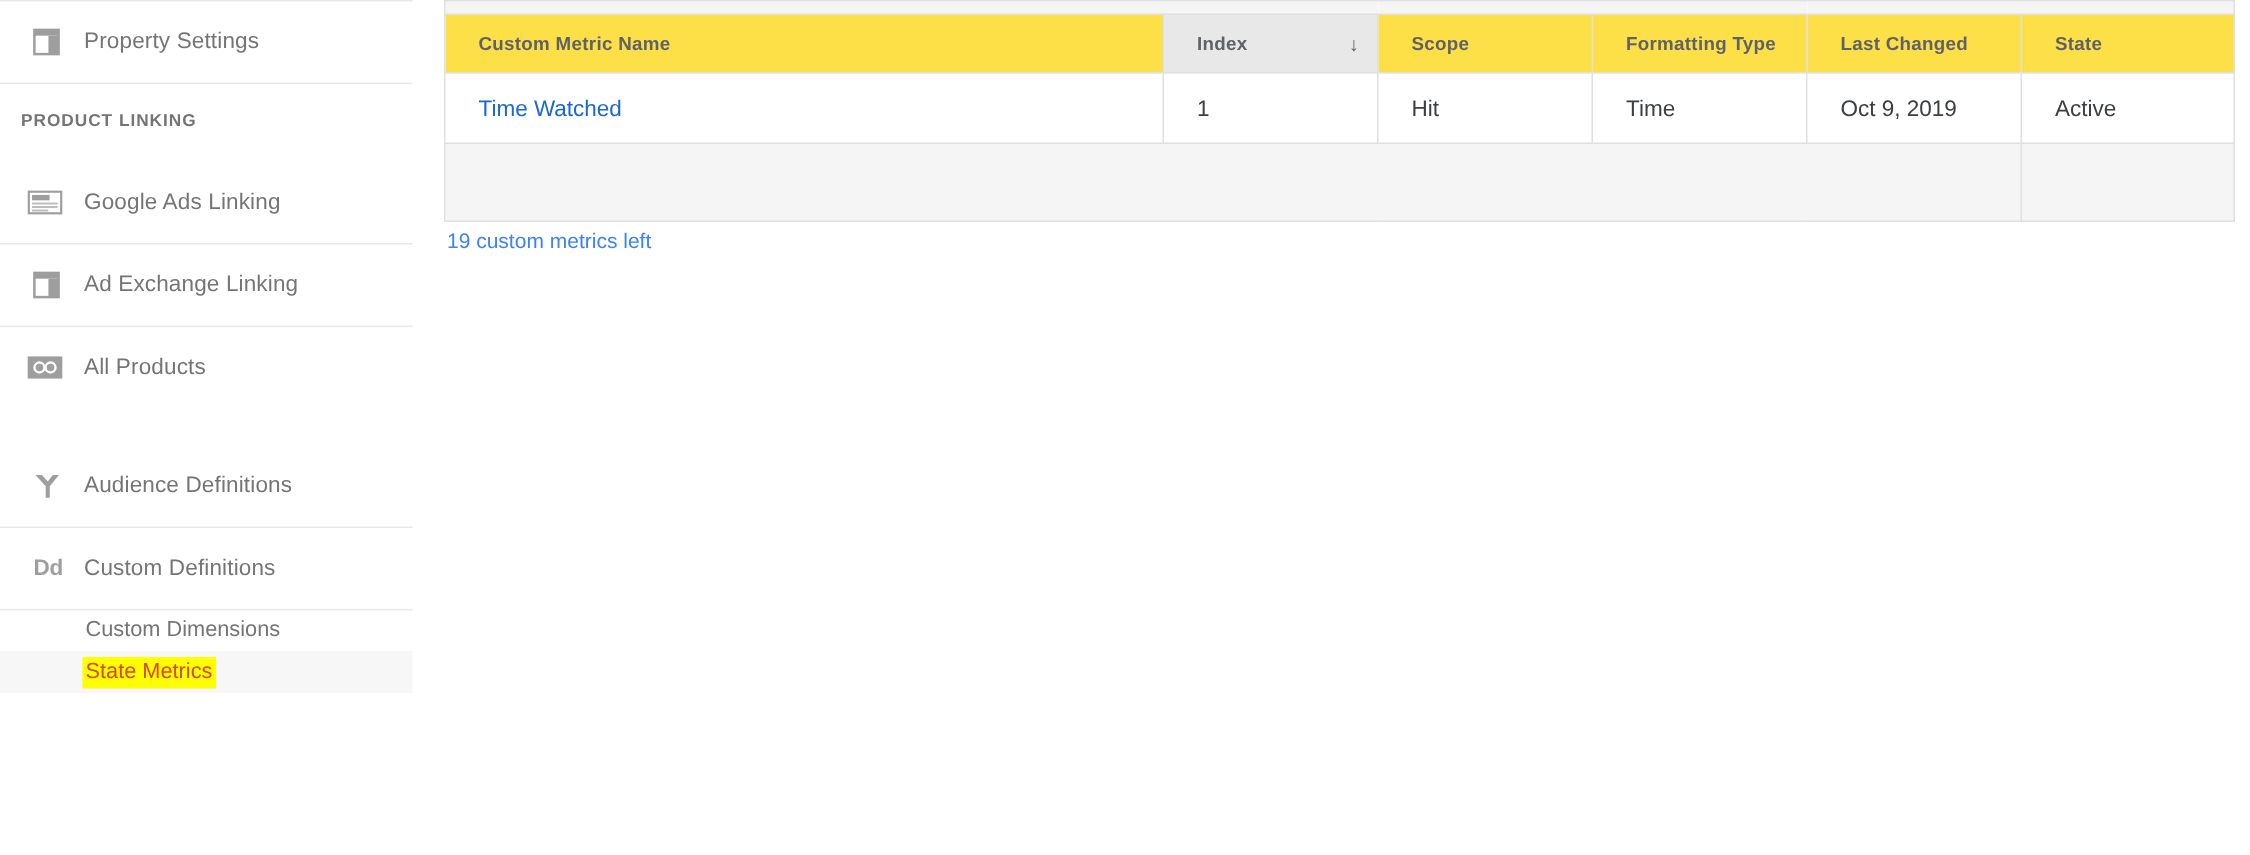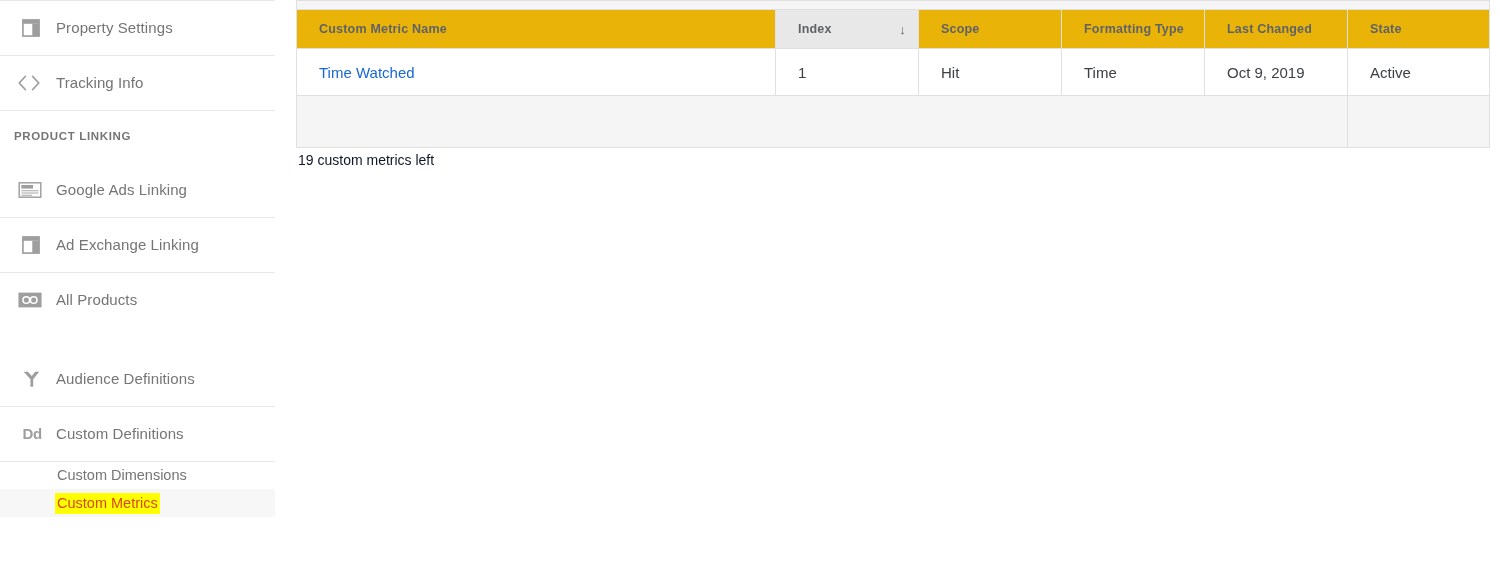--- a/index.html
+++ b/index.html
@@ -155,21 +155,21 @@
   thead tr.head-spacer td {
     height: 9px;
     background: #f5f5f5;
     border-right: none;
     border-top: 1px solid #e0e0e0;
     border-bottom: 1px solid #e0e0e0;
     padding: 0;
   }
   thead tr.head-row th {
     height: 39px;
-    background: #eab308;
+    background: #fde047;
     font-size: 12.5px;
     font-weight: bold;
     color: #5f6368;
     letter-spacing: .2px;
     border-bottom: 1px solid #e0e0e0;
     border-top: none;
   }
   thead tr.head-row th.sorted {
     background: #e8e8e8;
   }
@@ -216,51 +216,41 @@
     text-decoration: none;
     font-size: 15px;
     cursor: pointer;
   }
 
   .table-caption {
     position: absolute;
     left: 2px;
     top: 152px;
     font-size: 14px;
-    color: #0f172a;
+    color: #3b82f6;
     white-space: nowrap;
   }
 </style>
 </head>
 <body>
 
 <div id="sidebar">
 
   <div class="nav-item">
     <div class="divider-line"></div>
     <span class="nav-icon">
       <svg width="22" height="22" viewBox="0 0 24 24">
         <rect x="3.2" y="3.2" width="17.6" height="17.6" fill="none" stroke="#9e9e9e" stroke-width="1.8"></rect>
         <rect x="3.2" y="3.2" width="17.6" height="4.2" fill="#9e9e9e"></rect>
         <rect x="13.4" y="7.4" width="7.4" height="13.4" fill="#9e9e9e"></rect>
       </svg>
     </span>
     <span class="nav-label">Property Settings</span>
   </div>
 
-  <div class="nav-item">
-    <div class="divider-line"></div>
-    <span class="nav-icon">
-      <svg width="26" height="20" viewBox="0 0 28 20">
-        <polyline points="10,3 3.5,10 10,17" fill="none" stroke="#9e9e9e" stroke-width="1.9" stroke-linecap="round" stroke-linejoin="round"></polyline>
-        <polyline points="18,3 24.5,10 18,17" fill="none" stroke="#9e9e9e" stroke-width="1.9" stroke-linecap="round" stroke-linejoin="round"></polyline>
-      </svg>
-    </span>
-    <span class="nav-label">Tracking Info</span>
-  </div>
 
   <div class="section-header">
     <div class="divider-line"></div>
     <span class="section-title">PRODUCT LINKING</span>
   </div>
 
   <div class="nav-item">
     <span class="nav-icon">
       <svg width="24" height="18" viewBox="0 0 26 20">
         <rect x="1" y="2" width="24" height="16" fill="none" stroke="#9e9e9e" stroke-width="1.6"></rect>
@@ -316,21 +306,21 @@
     </span>
     <span class="nav-label">Custom Definitions</span>
   </div>
 
   <div class="subnav-item">
     <div class="divider-line"></div>
     <span class="subnav-label">Custom Dimensions</span>
   </div>
 
   <div class="subnav-item selected">
-    <span class="subnav-label">Custom Metrics</span>
+    <span class="subnav-label">State Metrics</span>
   </div>
 
 </div>
 
 <div id="main">
   <div class="table-wrap">
 
     <table class="gtable">
       <colgroup>
         <col style="width:479px">

